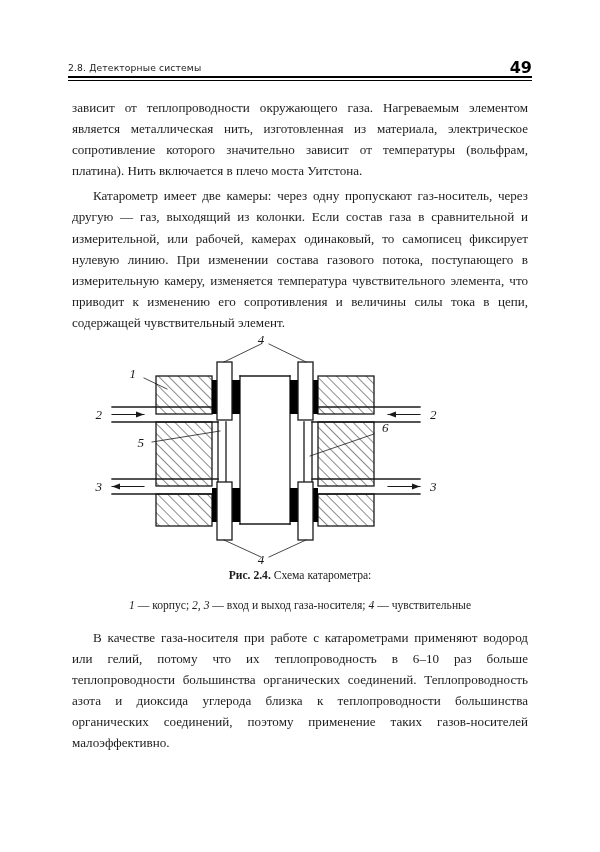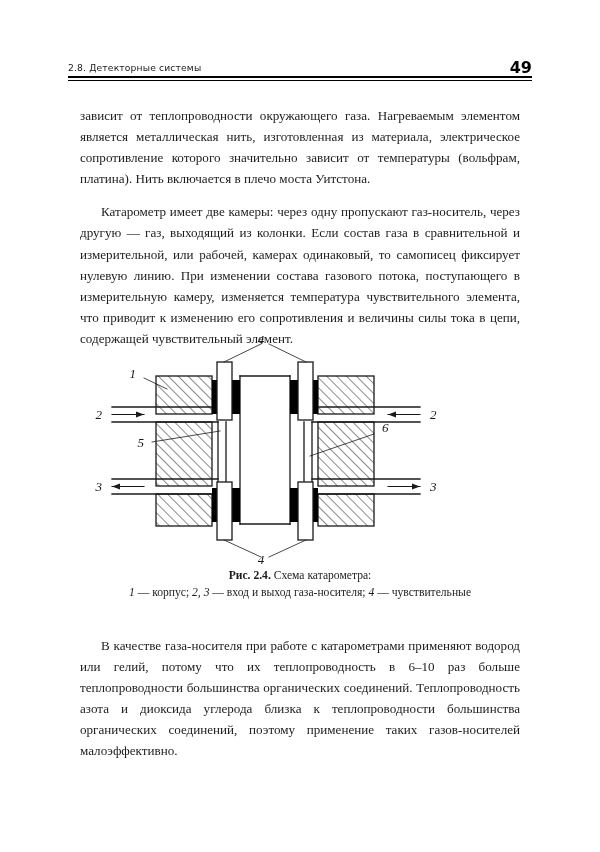--- a/index.html
+++ b/index.html
@@ -71,21 +71,21 @@
     width: 464px;
     font-size: 13.1px;
     line-height: 21.1px;
     text-align: justify;
     text-justify: inter-word;
     color: #1c1c1c;
   }
   .body-top { top: 93px; }
   .body-bottom { top: 623px; }
   .body-text p {
-    margin: 12px;
+    margin: 4px;
     text-indent: 21px;
   }
   .body-text p.noindent { text-indent: 0; }
 
   
   .figure {
     position: absolute;
     left: 68px;
     top: 336px;
     width: 464px;
@@ -100,21 +100,21 @@
   .caption {
     position: absolute;
     left: 68px;
     top: 568px;
     width: 464px;
     text-align: center;
     font-size: 11.6px;
     line-height: 16.4px;
     color: #1c1c1c;
   }
-  .caption-title { margin-bottom: 1px; }
+  .caption-title { margin-bottom: 14px; }
   .caption-title .fig-label {
     font-weight: bold;
   }
   .caption-items {
     display: block;
     text-align: center;
   }
   .num {
     font-style: italic;
   }

